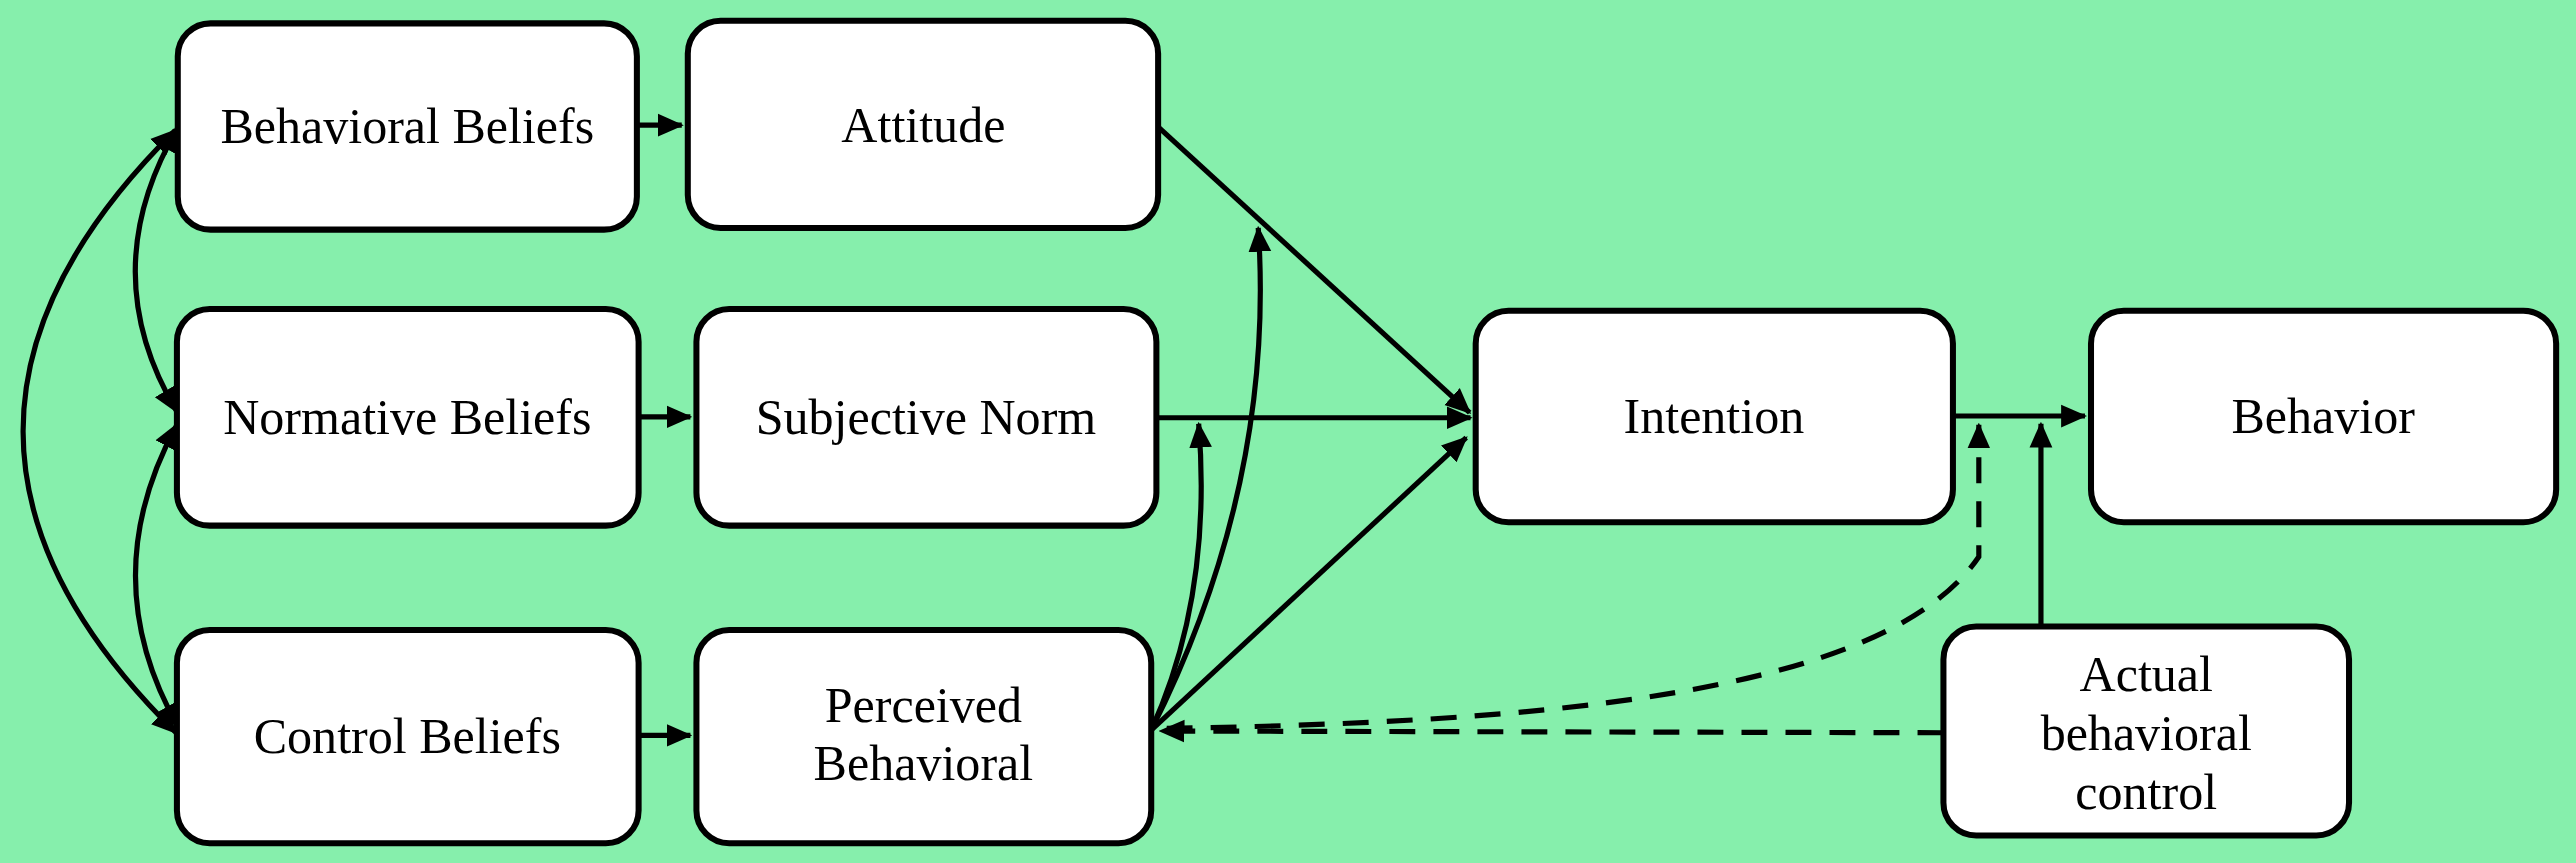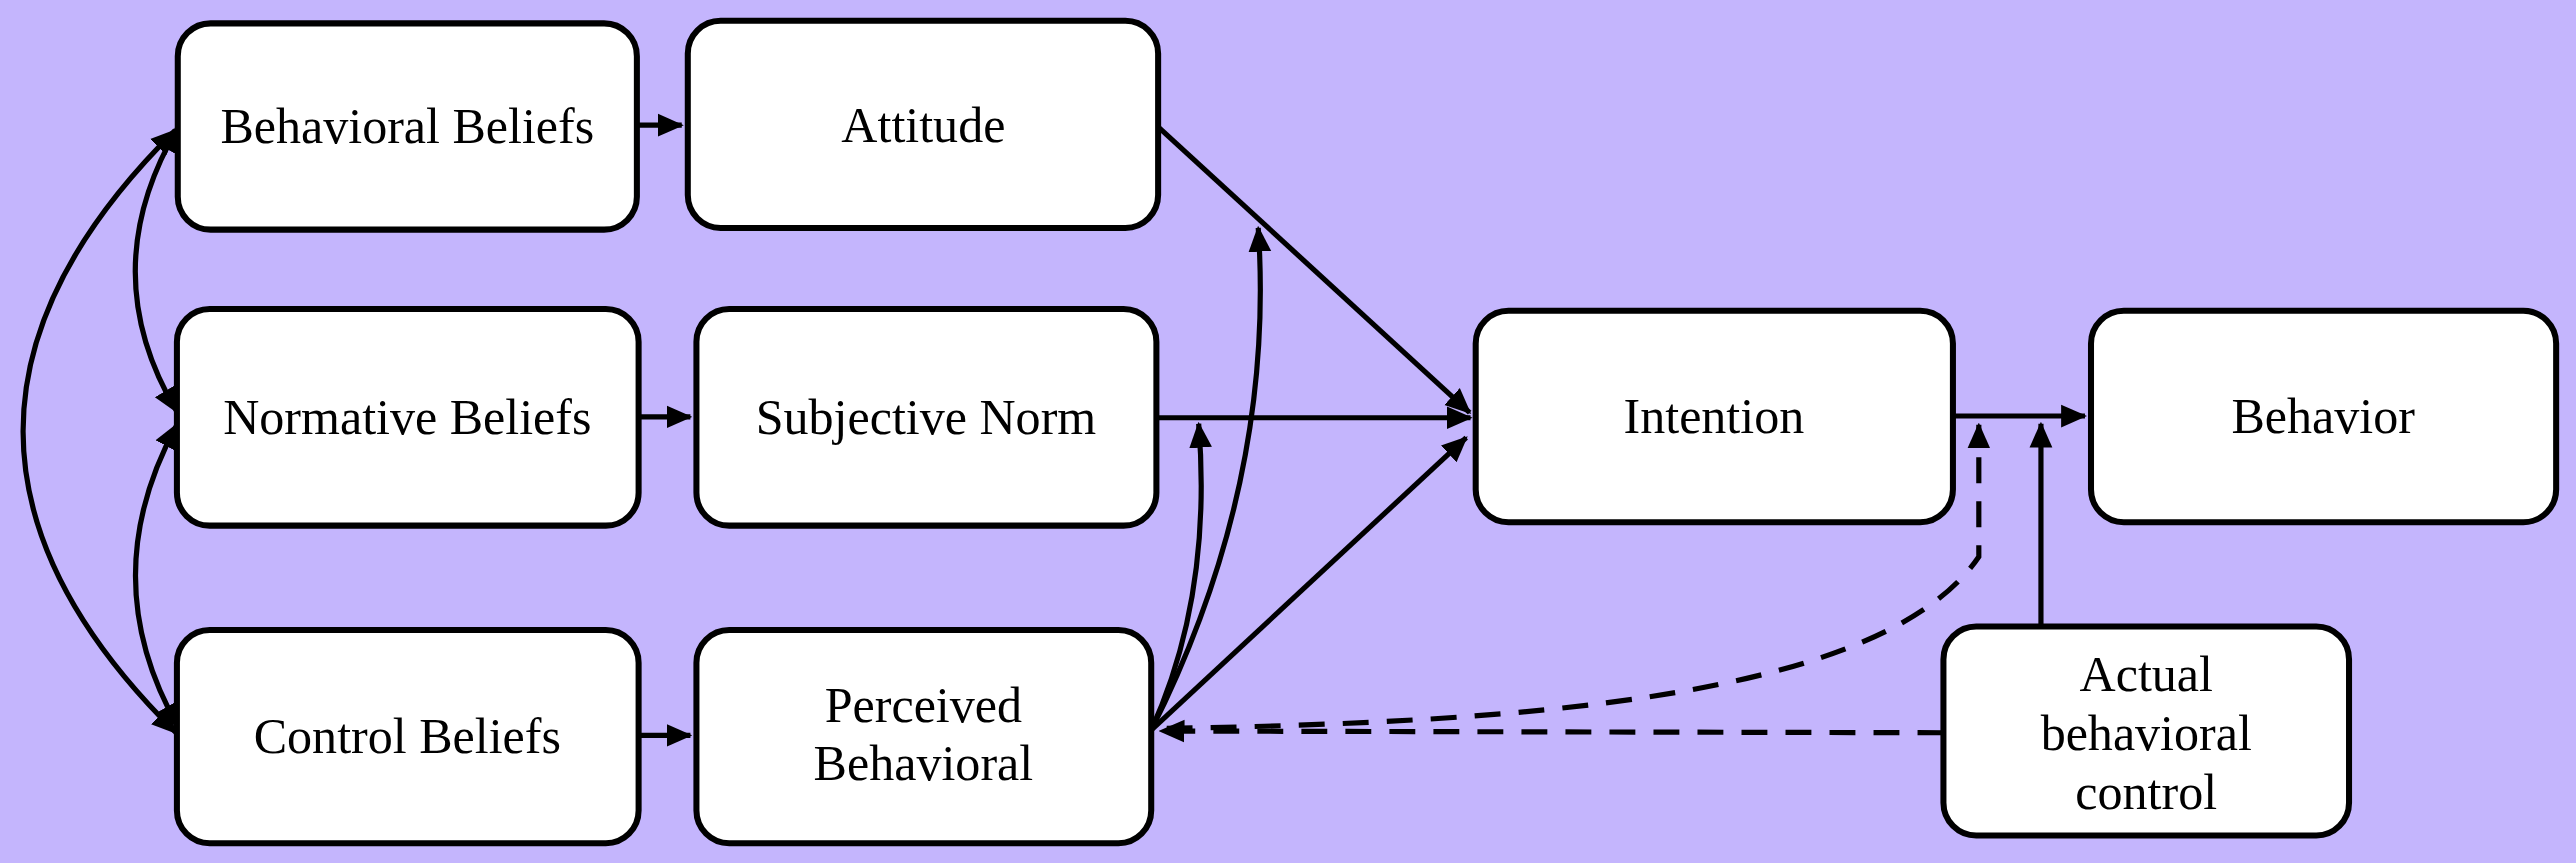--- a/index.html
+++ b/index.html
@@ -3,21 +3,21 @@
 <meta charset="utf-8">
 <style>
   html, body {
     margin: 0;
     padding: 0;
     background: #ffffff;
   }
   .diagram-wrap {
     width: 2576px;
     height: 864px;
-    background: #c4b5fd;
+    background: #86efac;
     position: relative;
     overflow: hidden;
   }
   svg {
     display: block;
   }
   .node-rect {
     fill: #ffffff;
     stroke: #000000;
     stroke-width: 7;

